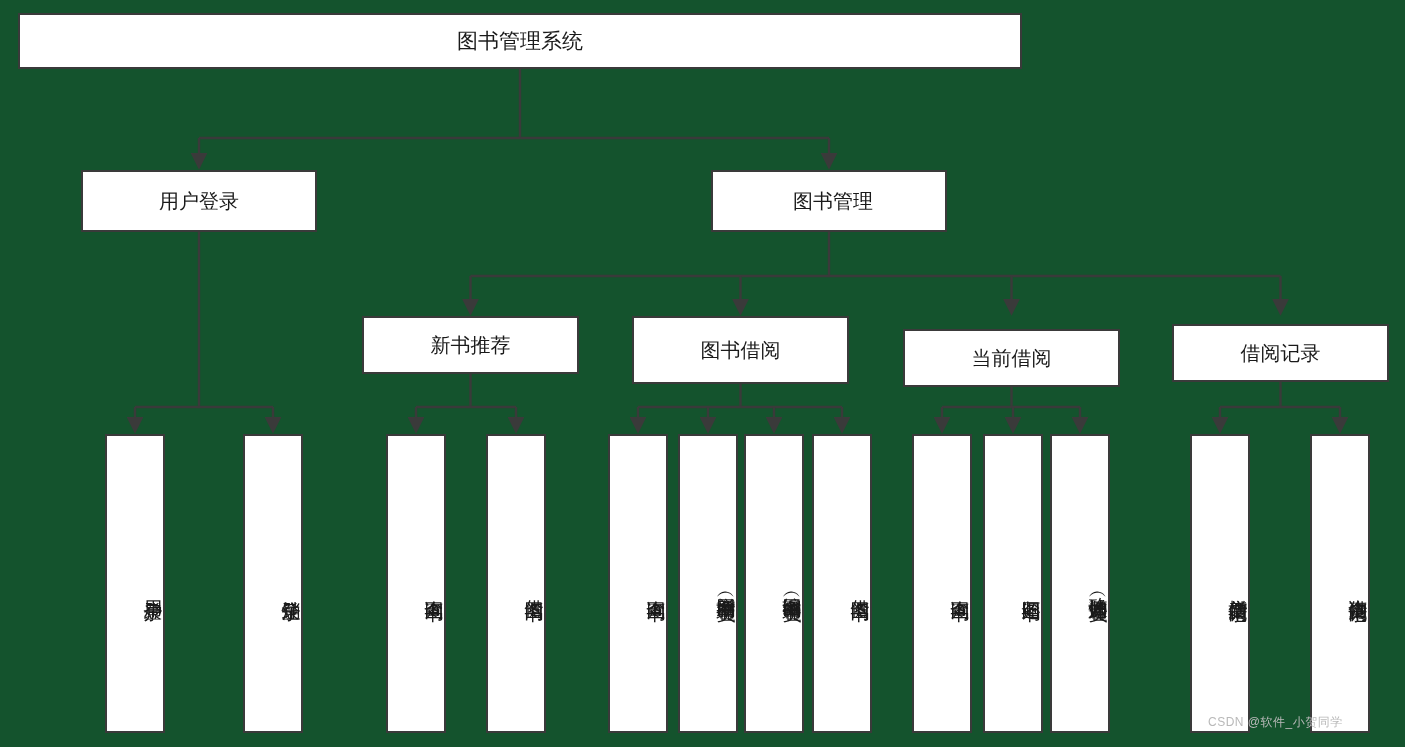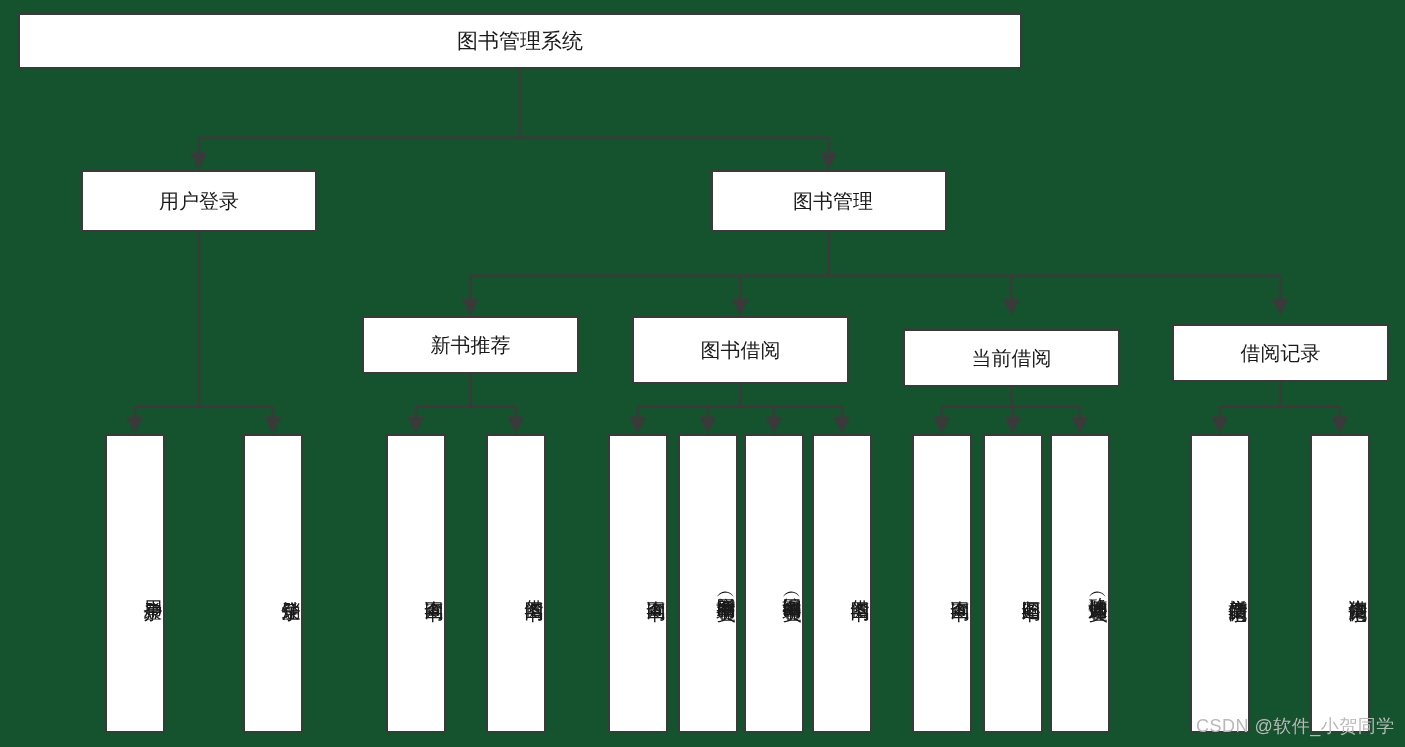--- a/index.html
+++ b/index.html
@@ -56,24 +56,25 @@
     justify-content: center;
     line-height: 1.05;
   }
   .node.leaf .vtext {
     writing-mode: vertical-rl;
     text-orientation: upright;
     white-space: nowrap;
   }
   .watermark {
     position: absolute;
-    font-size: 18px;
+    font-size: 12px;
     color: #b9b9b9;
     white-space: nowrap;
     letter-spacing: 0.5px;
+    margin-left: 12px;
   }
 </style>
 </head>
 <body>
 
 <div id="canvas">
 
   <svg id="wires" viewBox="0 0 1405 747">
     <defs>
       <marker id="arrow" viewBox="0 0 12 12" refX="10" refY="6" markerWidth="7" markerHeight="7" orient="auto-start-reverse">

